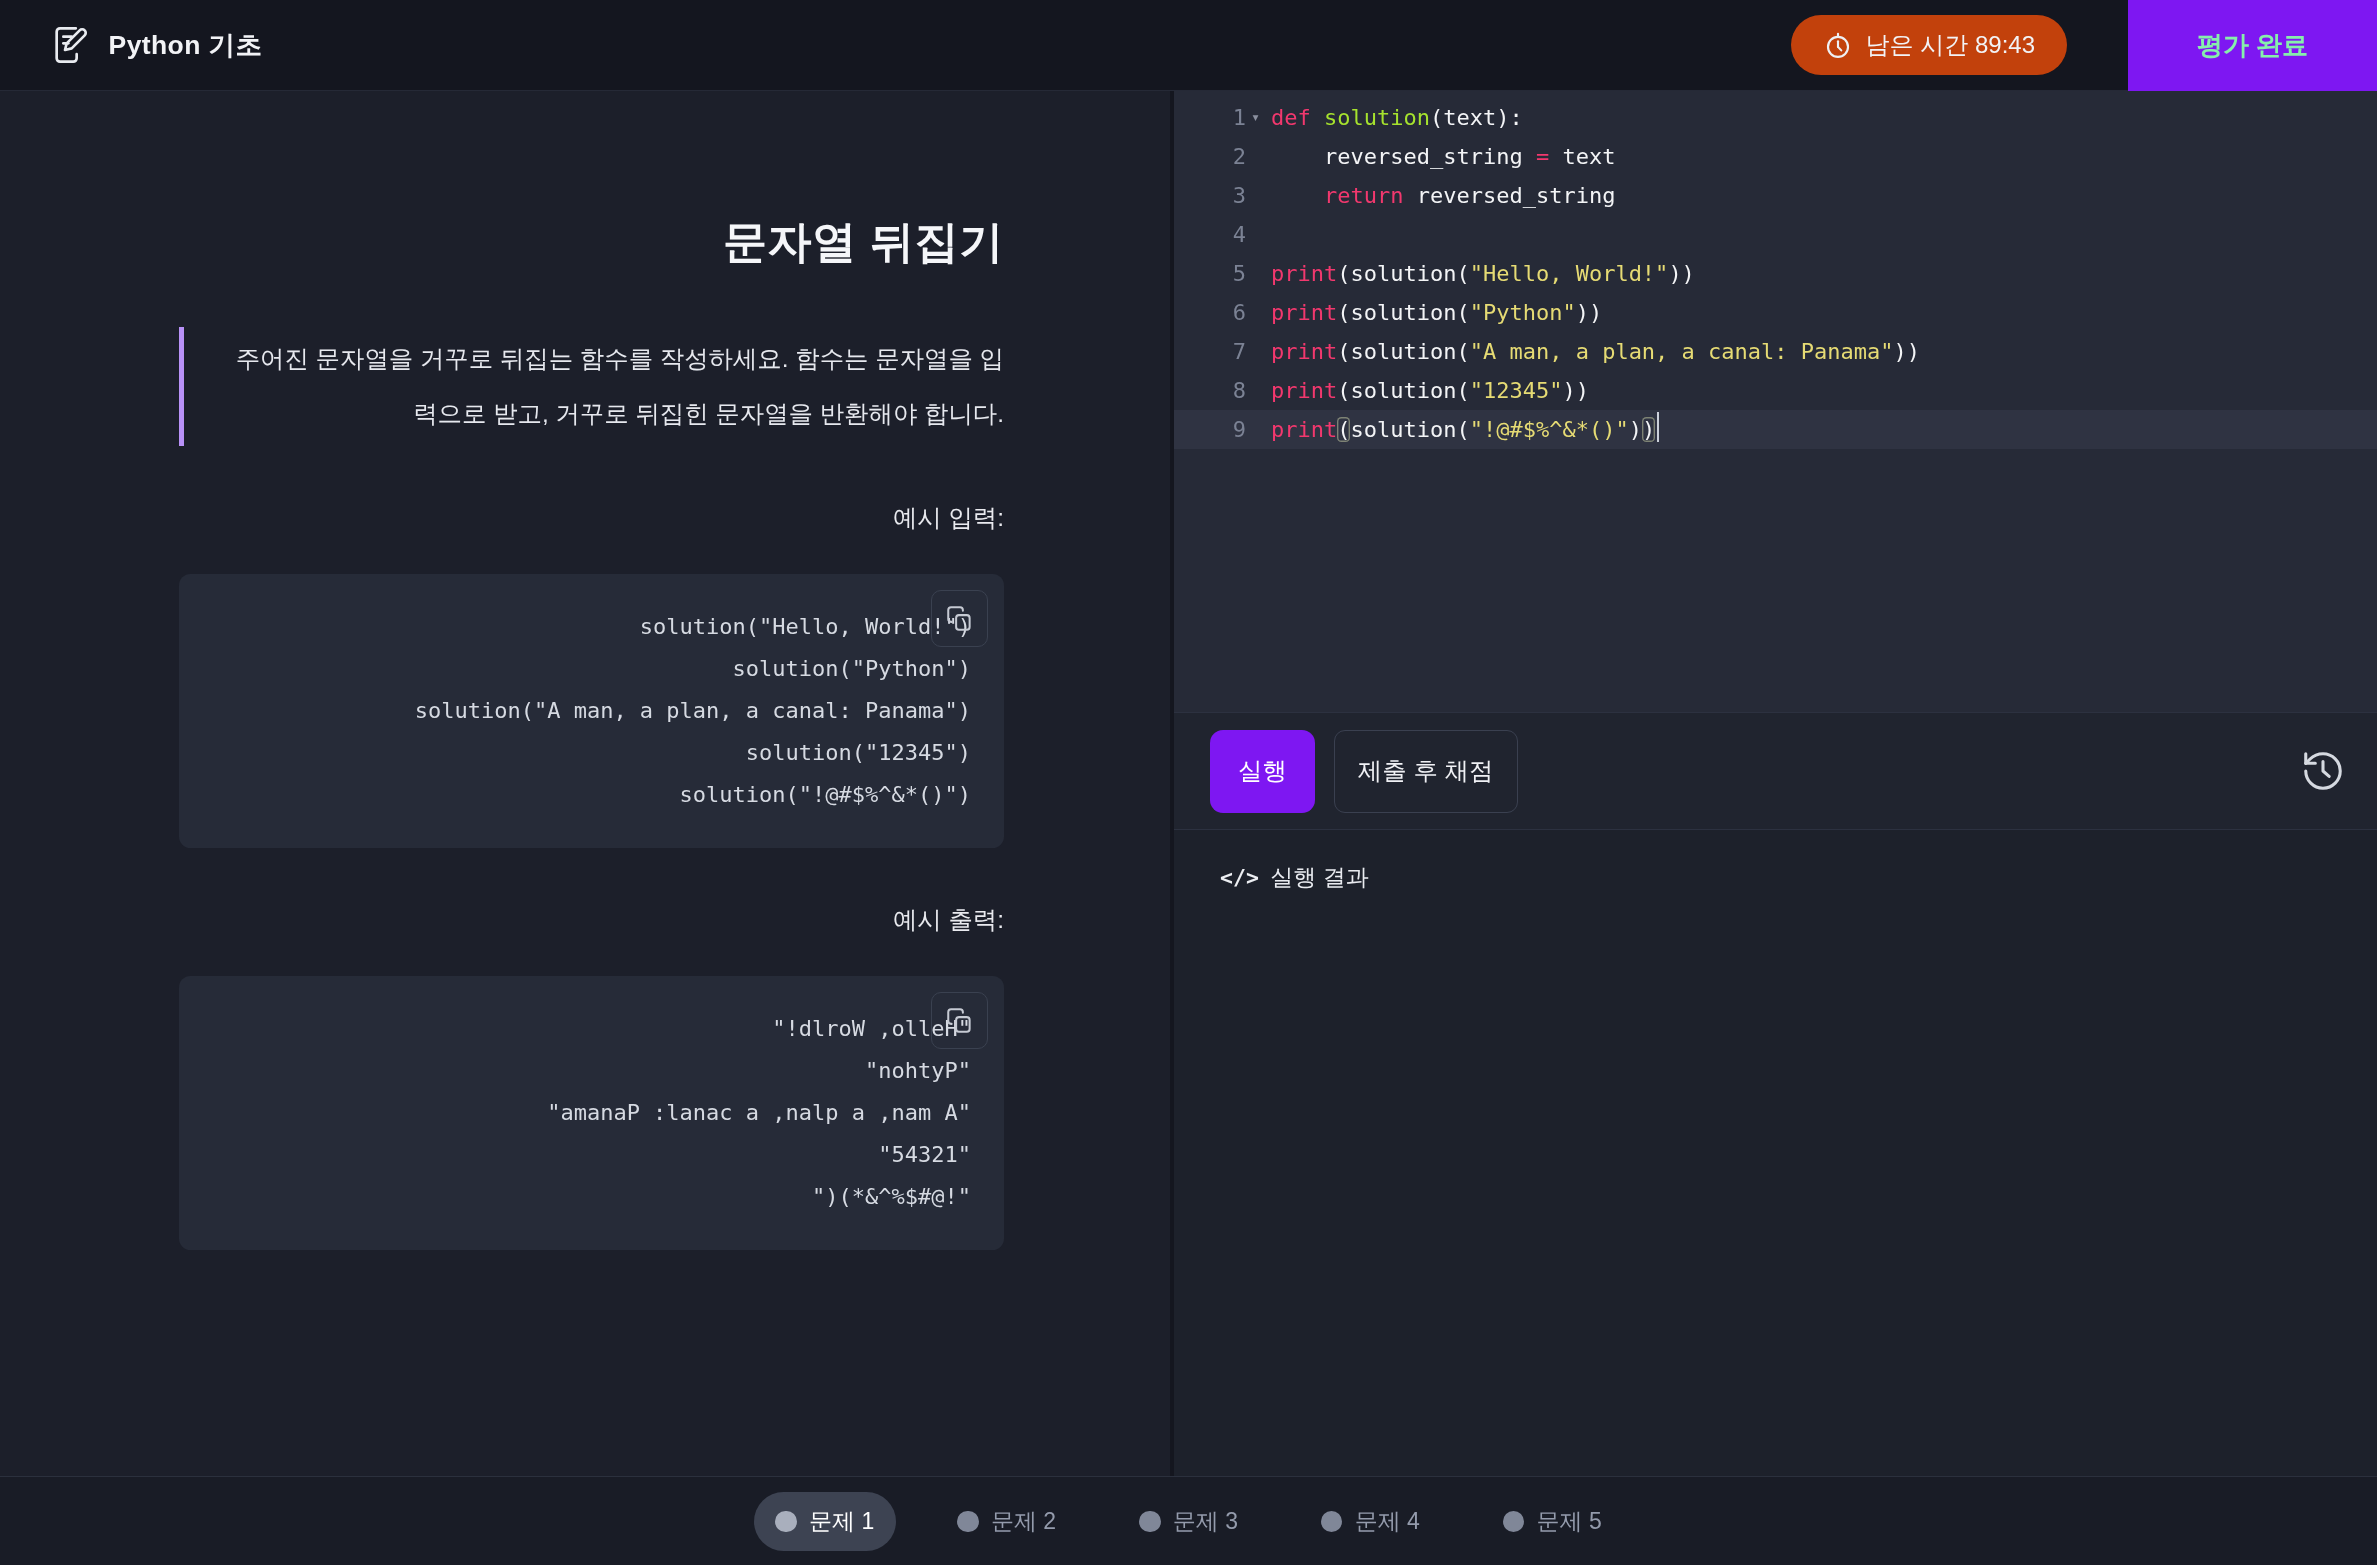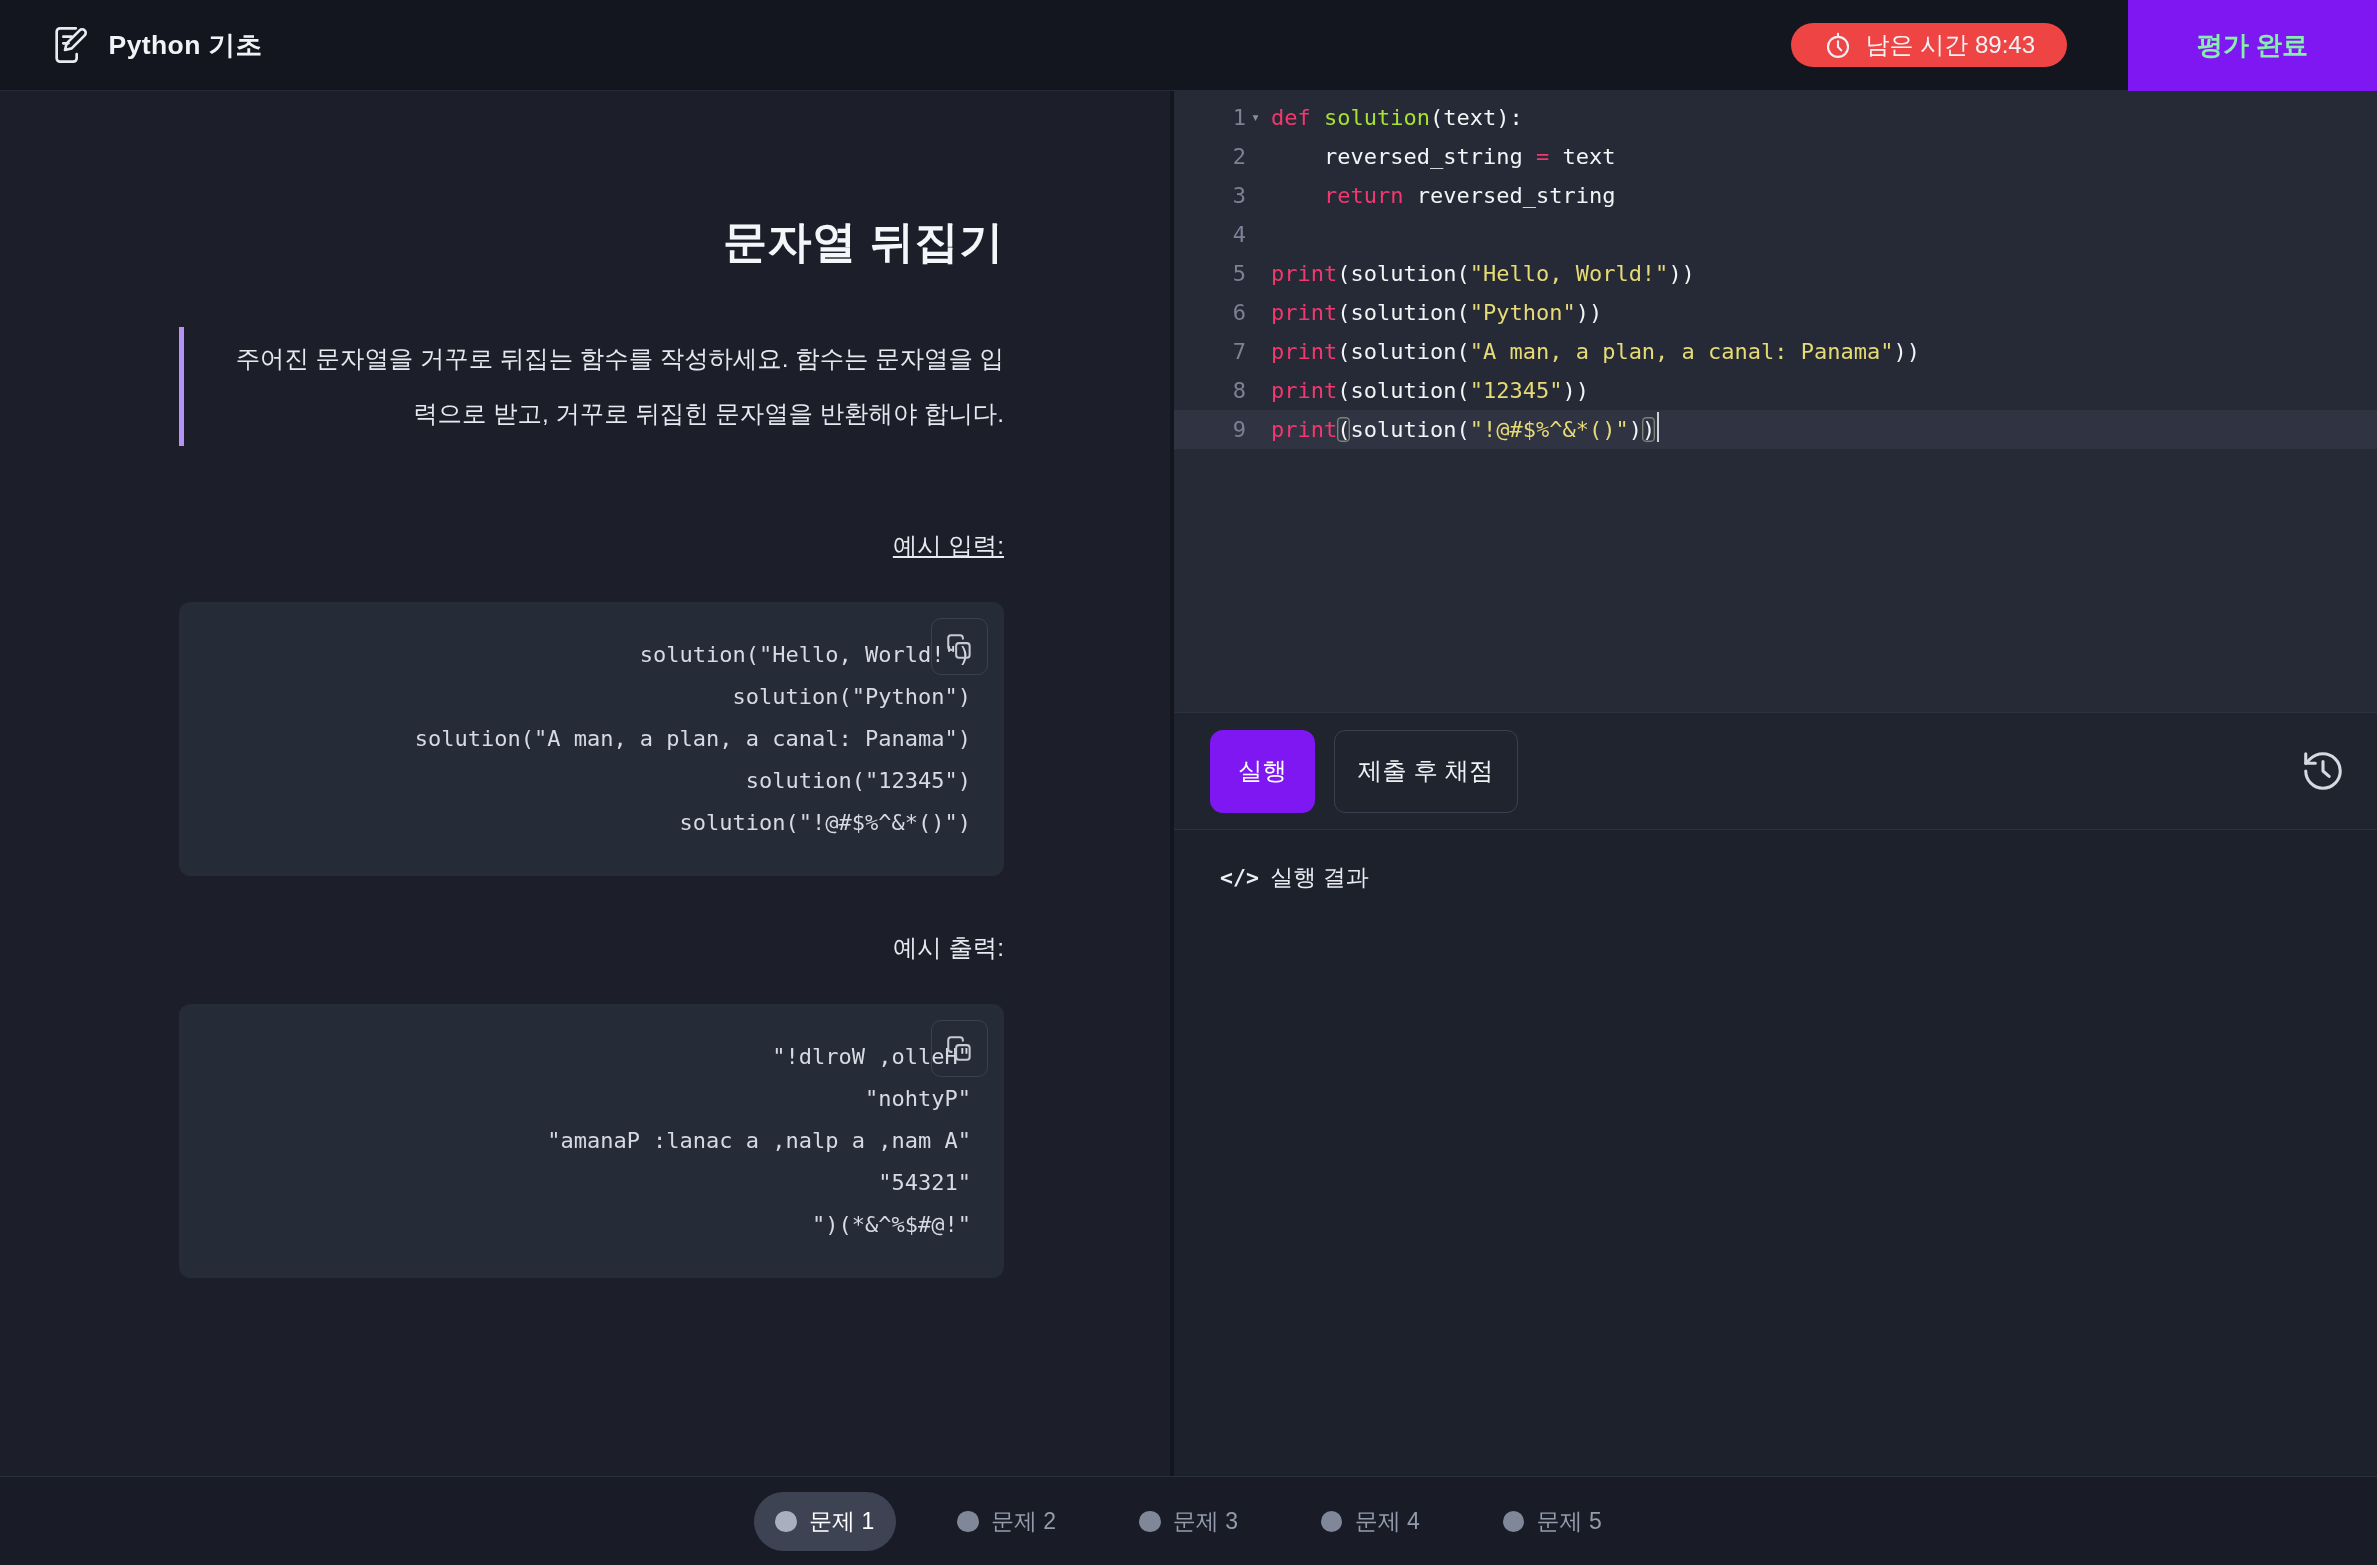--- a/index.html
+++ b/index.html
@@ -9,33 +9,33 @@
   *{box-sizing:border-box; margin:0; padding:0;}
   html,body{background:#14161f;}
   body{font-family:"Liberation Sans", sans-serif; color:#e8eaef;}
   .app{width:2377px; height:1566px; display:flex; flex-direction:column; background:#14161f; overflow:hidden;}
 
   
   .header{height:91px; flex:0 0 91px; display:flex; align-items:center; background:#14161f; border-bottom:0.7px solid #252936;}
   .header-left{display:flex; align-items:center; gap:18.6px; padding-left:50px; flex:1;}
   .header-left svg{width:40px; height:40px;}
   .app-title{font-size:26.5px; font-weight:600; color:#f2f3f6; letter-spacing:0.4px;}
-  .timer-pill{display:flex; align-items:center; gap:13px; background:#ef4444; border-radius:716px; height:44px; padding:0 32px; margin-right:61px;}
+  .timer-pill{display:flex; align-items:center; gap:13px; background:#c2410c; border-radius:716px; height:60px; padding:0 32px; margin-right:61px;}
   .timer-pill svg{width:30px; height:30px;}
   .timer-text{font-size:24px; color:#f2f3f6; font-weight:500;}
   .finish-btn{height:91px; width:249px; background:var(--accent); color:#86efac; font-size:26px; font-weight:600; border:none; cursor:pointer; font-family:inherit;}
 
   
   .main{flex:1; display:flex; min-height:0;}
   .left-panel{width:1170px; flex:0 0 1170px; background:#1c1f2a; padding:122px 166px 0 179px; overflow:hidden;text-align:right;}
   .problem-title{font-size:44px; font-weight:700; color:#f5f6f9; letter-spacing:0.7px;}
   .quote{border-left:5px solid #b891f7; padding:4.3px 0 4.3px 33px; margin-top:55px;}
   .quote p{font-size:24.4px; line-height:55px; color:#e6e8ee;}
   .sec-label{font-size:24.4px; color:#e9eaef; font-weight:500;}
-  .lbl-in{margin-top:84px;text-decoration:underline;}
+  .lbl-in{margin-top:56px;}
   .lbl-out{margin-top:56px;}
   .code-block{position:relative; background:#262b38; border-radius:11.5px; margin-top:40px; padding:32px 33px;
               font-family:"DejaVu Sans Mono", monospace; font-size:22px; color:#d6dae2;}
   .code-block .cline{height:42px; line-height:42px; white-space:pre;}
   .copy-btn{position:absolute; top:16px; right:16px; width:57px; height:57px; border-radius:10px;
             background:transparent; border:1.4px solid #3a4150; display:flex; align-items:center; justify-content:center; cursor:pointer;}
   .copy-btn svg{width:27px; height:27px;}
 
   
   .right-panel{flex:1; display:flex; flex-direction:column; background:#262a37; border-left:4.3px solid #14161f; min-width:0;}

